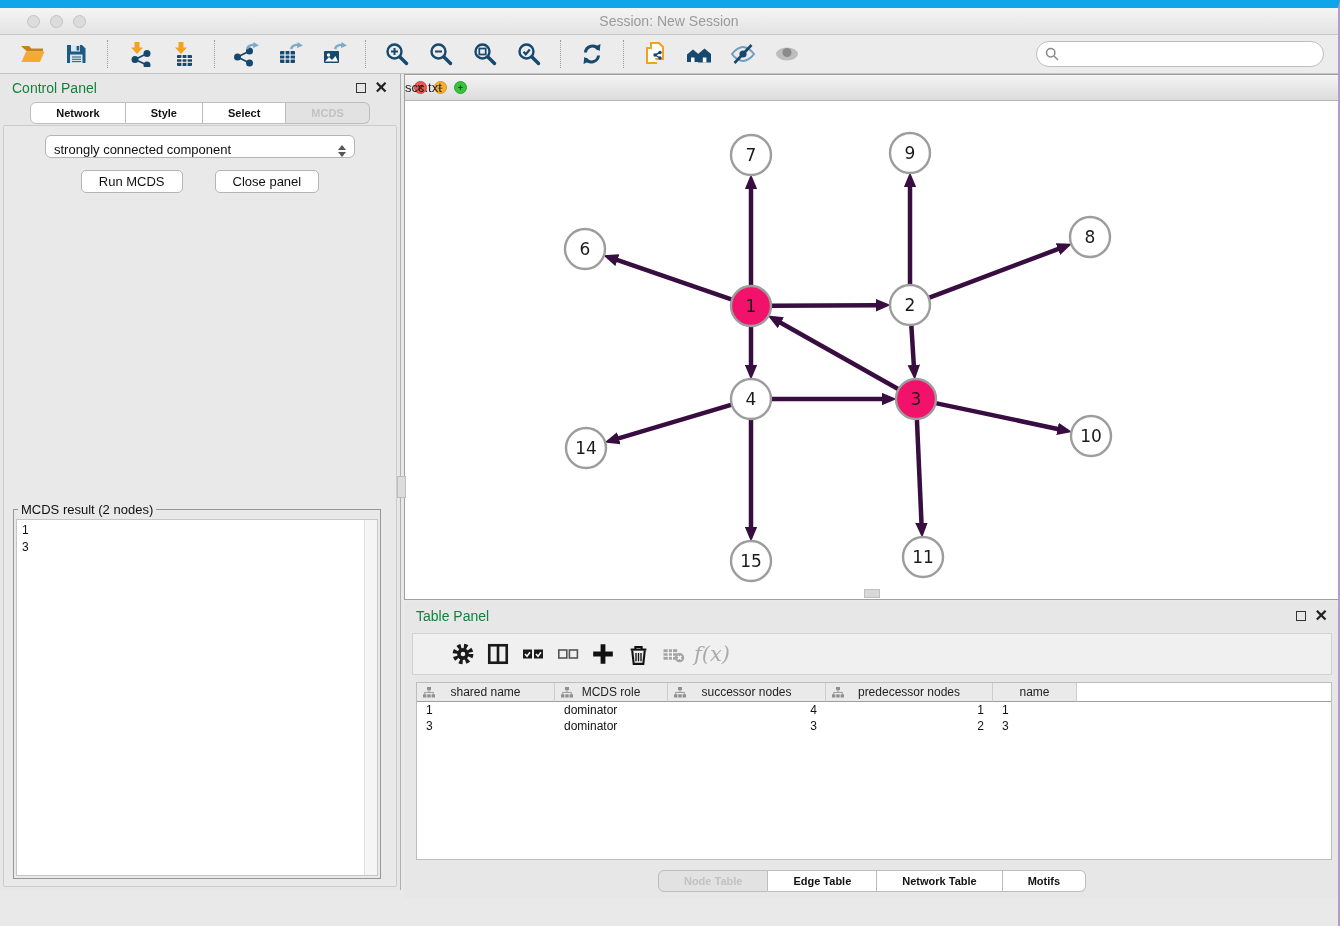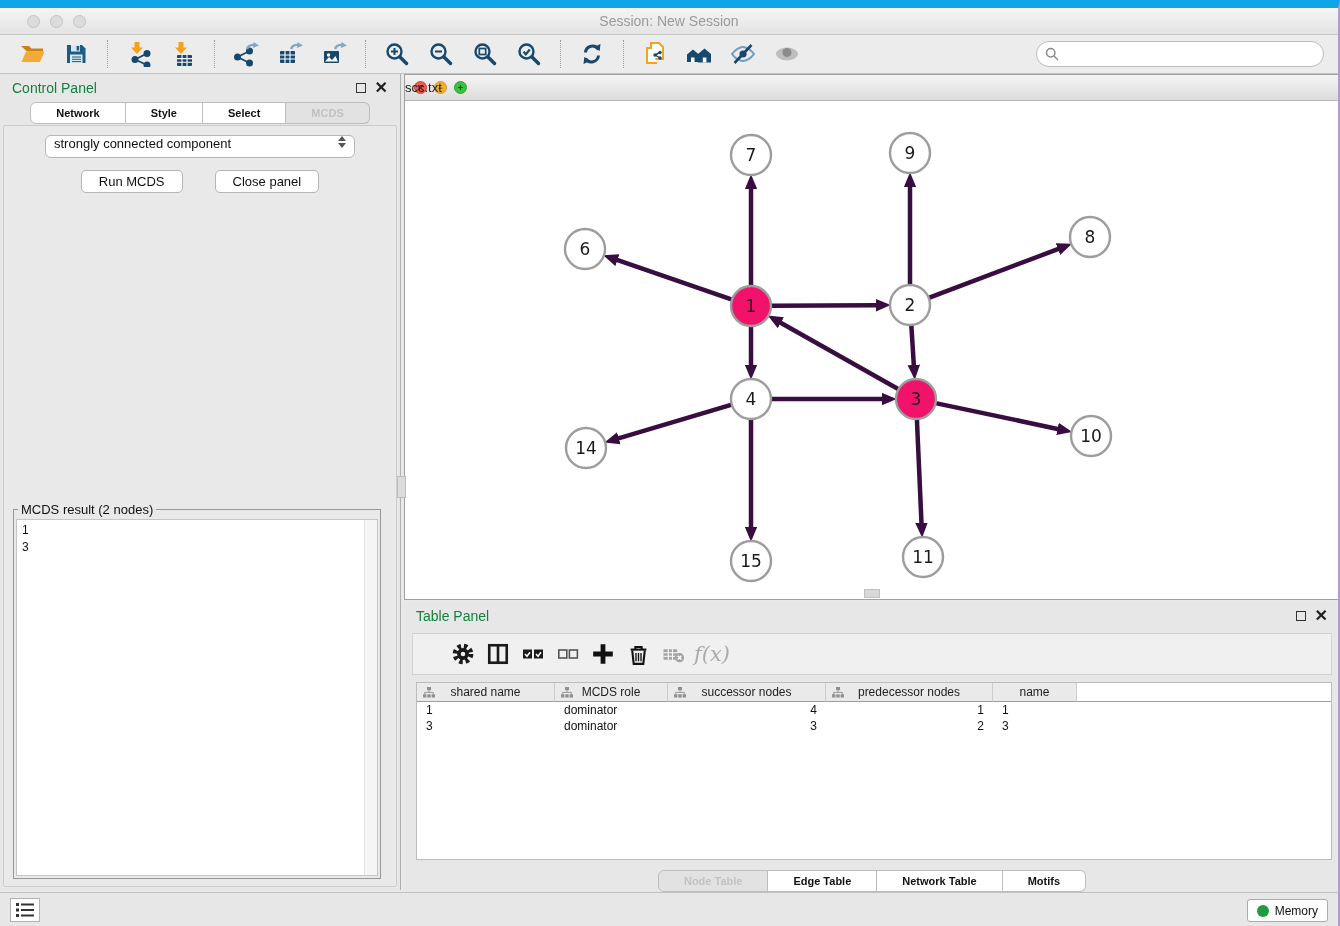--- a/index.html
+++ b/index.html
@@ -40,21 +40,21 @@
   .seg { display:flex; justify-content:center; position:relative; z-index:2; }
   .seg .tab { background:#fff; border:1px solid #bdbdbd; border-left:none;
     height:22px; line-height:20px; padding:0 25px; font-size:11px; font-weight:bold; color:#111; cursor:pointer; }
   .seg .tab:first-child { border-left:1px solid #bdbdbd; border-radius:6px 0 0 6px; }
   .seg .tab:last-child { border-radius:0 6px 6px 0; }
   .seg .tab.selected { background:#e2e2e2; color:#c2c2c2; }
   .cp-body { position:absolute; left:3px; right:3px; top:51px; bottom:3px;
     background:#e9e9e9; border:1px solid #cccccc; border-radius:2px; }
   .opt-label { text-align:center; margin-top:22px; font-size:13px; color:#111; }
   .opt-select { width:310px; height:23px; margin:9px auto 0; background:#fff;
-    border:1px solid #b5b5b5; border-radius:6px; display:flex; align-items:flex-start;
+    border:1px solid #b5b5b5; border-radius:6px; display:flex; align-items:flex-end;
     padding:0 8px; font-size:13px; color:#111; cursor:pointer; }
   .stepper { margin-left:auto; display:flex; flex-direction:column; gap:2px; }
   .stepper i { width:0; height:0; border-left:4px solid transparent; border-right:4px solid transparent; }
   .stepper .up { border-bottom:5px solid #555; }
   .stepper .dn { border-top:5px solid #555; }
   .cp-buttons { display:flex; justify-content:center; gap:32px; margin-top:12px; }
   .btn { background:#fff; border:1px solid #b5b5b5; border-radius:5px; height:23px;
     padding:0 17px; font-size:13px; color:#111; font-family:inherit; cursor:pointer; }
   .mcds-fieldset { position:absolute; left:9px; right:15px; top:376px; bottom:7px;
     border:1px solid #979797; padding:2px; }
@@ -500,30 +500,14 @@
         </div>
     </div>
     <div class="seg tp-tabs" id="tp-tabs">
         <span class="tab selected">Node Table</span>
         <span class="tab">Edge Table</span>
         <span class="tab">Network Table</span>
         <span class="tab">Motifs</span>
       </div>
   </div>
 
-  <div class="statusbar">
-    <button class="list-btn">
-      <svg viewBox="0 0 20 16" width="20" height="16">
-        <rect x="1" y="1" width="3" height="3" fill="#333"></rect>
-          <rect x="6" y="1.5" width="13" height="2" fill="#333"></rect>
-        <rect x="1" y="6.5" width="3" height="3" fill="#333"></rect>
-          <rect x="6" y="7" width="13" height="2" fill="#333"></rect>
-        <rect x="1" y="12" width="3" height="3" fill="#333"></rect>
-          <rect x="6" y="12.5" width="13" height="2" fill="#333"></rect>
-      </svg>
-    </button>
-    <button class="memory-btn">
-      <span class="mem-dot"></span>
-      <span>Memory</span>
-    </button>
-  </div>
 
 </div>
 
 </body></html>

